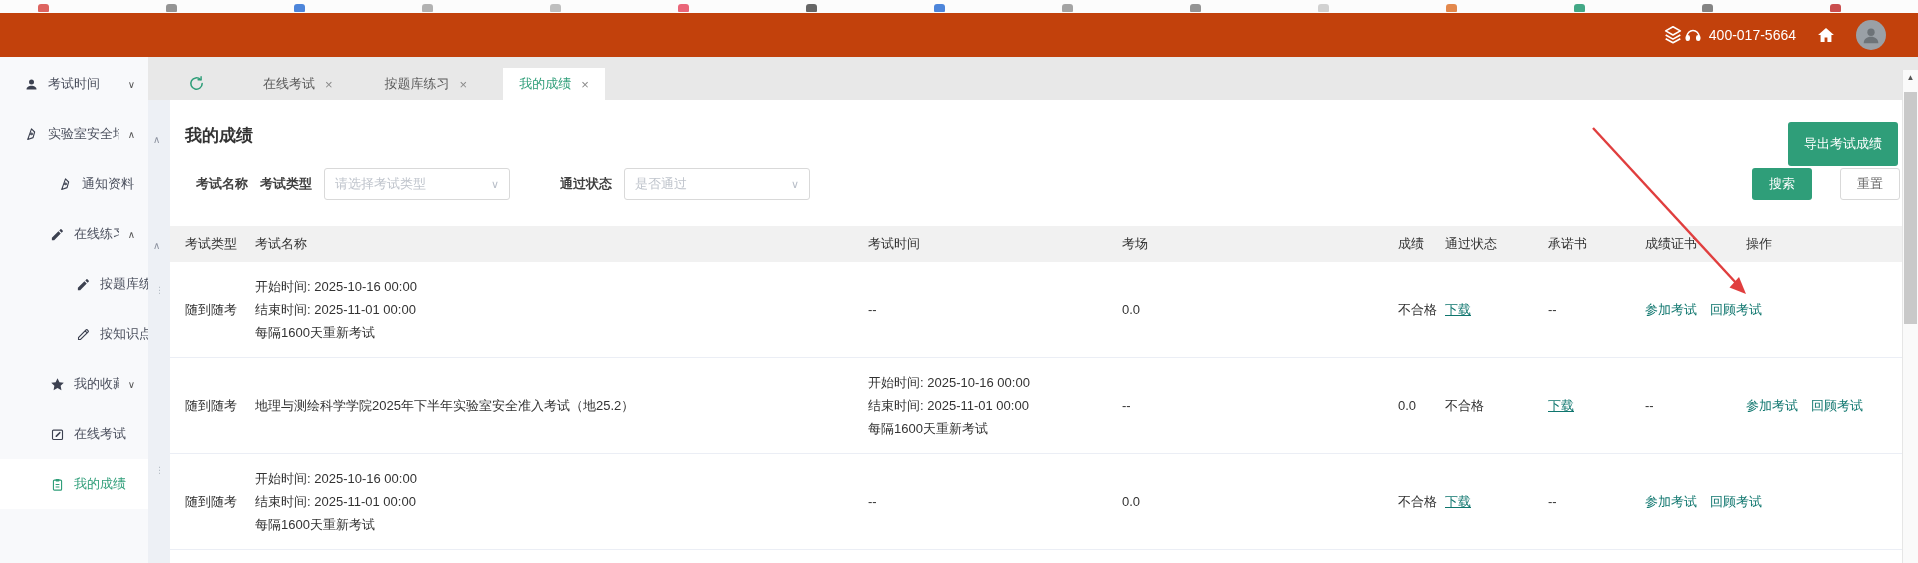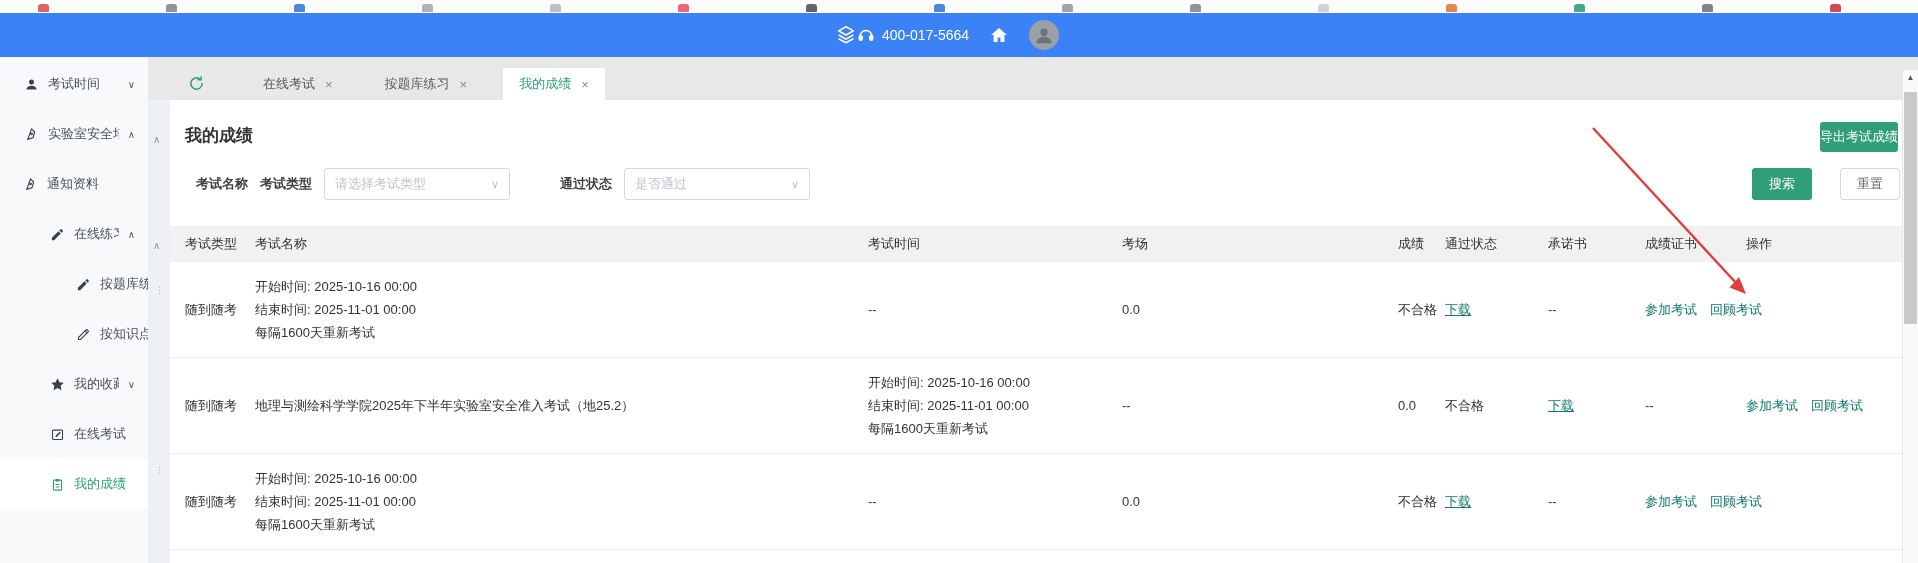--- a/index.html
+++ b/index.html
@@ -4,22 +4,22 @@
 <style>
   html,body{margin:0;padding:0;background:#fff}
   body{width:1918px;height:563px;position:relative;overflow:hidden;
        font-family:"Liberation Sans","DejaVu Sans",sans-serif;font-size:13px;color:#333}
 
   
   .browser-strip{position:absolute;top:0;left:0;right:0;height:13px;background:#fcfcfc}
   .favicon{position:absolute;bottom:1px;width:11px;height:8px;border-radius:3px 3px 1px 1px;opacity:.9}
 
   
-  .app-header{position:absolute;top:13px;left:0;right:0;height:44px;background:#3b82f6;
-              display:flex;align-items:center;justify-content:center;padding:0 8px;box-sizing:border-box}
+  .app-header{position:absolute;top:13px;left:0;right:0;height:44px;background:#c2410c;
+              display:flex;align-items:center;justify-content:flex-end;padding:0 8px;box-sizing:border-box}
   .logo{width:22px;height:22px;color:#fff;display:flex}
   .header-right{display:flex;align-items:center;gap:20px;color:#fff;font-size:14px;margin-right:24px}
   .phone{display:flex;align-items:center;gap:7px}
   .hicon{width:18px;height:18px;display:flex;color:#fff}
   .avatar{width:30px;height:30px;border-radius:50%;background:#9aa0a6;display:flex;align-items:center;justify-content:center;overflow:hidden;cursor:pointer}
   .avatar svg{width:22px;height:22px;color:#6d7378}
 
   
   .app-body{position:absolute;top:57px;left:0;right:0;bottom:0;display:flex}
   .sidebar{width:148px;background:#f8f9fb;padding-top:2px;box-sizing:border-box}
@@ -37,21 +37,21 @@
   .tab .close{margin-left:10px;color:#8a8a8a;font-size:13px}
   .tab.active{background:#fff;color:#2f9e79}
 
   .content-row{flex:1;display:flex;min-height:0}
   .gutter{width:22px;background:#edf0f5;position:relative}
   .gutter .g{position:absolute;left:5px;font-size:10px;color:#8d93a0}
   .gutter .gd{position:absolute;left:7px;font-size:9px;color:#b6bcc6;line-height:5px}
   .panel{flex:1;background:#fff;position:relative;min-width:0}
 
   .page-title{position:absolute;top:24px;left:15px;margin:0;font-size:17px;font-weight:bold;color:#333}
-  .export-btn{position:absolute;top:22px;right:20px;height:30px;padding:0 0;background:#2f9e79;color:#fff;
+  .export-btn{position:absolute;top:22px;right:20px;height:44px;padding:0 16px;background:#2f9e79;color:#fff;
               border:none;border-radius:3px;font-size:13px;cursor:pointer;font-family:inherit}
 
   .filters{position:absolute;top:68px;left:26px;height:32px;display:flex;align-items:center}
   .f-label{font-weight:bold;color:#404040;margin-right:12px;white-space:nowrap}
   .f-input{width:186px;height:32px;border:1px solid #d9d9d9;border-radius:3px;padding:0 10px;box-sizing:border-box;
            font-size:13px;color:#333;margin-right:46px;font-family:inherit;outline:none}
   .f-input::placeholder{color:#bfc4cc}
   .f-select{width:186px;height:32px;border:1px solid #d9d9d9;border-radius:3px;background:#fff;display:flex;
             align-items:center;justify-content:space-between;padding:0 10px;box-sizing:border-box;
             color:#bfc4cc;margin-right:50px;cursor:pointer}
@@ -147,21 +147,21 @@
       <div class="side-item" style="padding-left: 24px;">
         <span class="sicon">
           <svg viewBox="0 0 24 24" fill="none" stroke="currentColor" stroke-width="1.8" stroke-linejoin="round">
             <path d="M12 3l5 5-2.5 9L6 20l3-8.5z"></path>
             <circle cx="12" cy="11" r="1.4"></circle>
           </svg>
         </span>
         <span class="slabel">实验室安全培...</span>
         <span class="chev">∧</span>
       </div>
-      <div class="side-item" style="padding-left: 23px;">
+      <div class="side-item" style="padding-left: 58px;">
         <span class="sicon">
           <svg viewBox="0 0 24 24" fill="none" stroke="currentColor" stroke-width="1.8" stroke-linejoin="round">
             <path d="M12 3l5 5-2.5 9L6 20l3-8.5z"></path>
             <circle cx="12" cy="11" r="1.4"></circle>
           </svg>
         </span>
         <span class="slabel">通知资料</span>
       </div>
       <div class="side-item" style="padding-left: 50px;">
         <span class="sicon">

